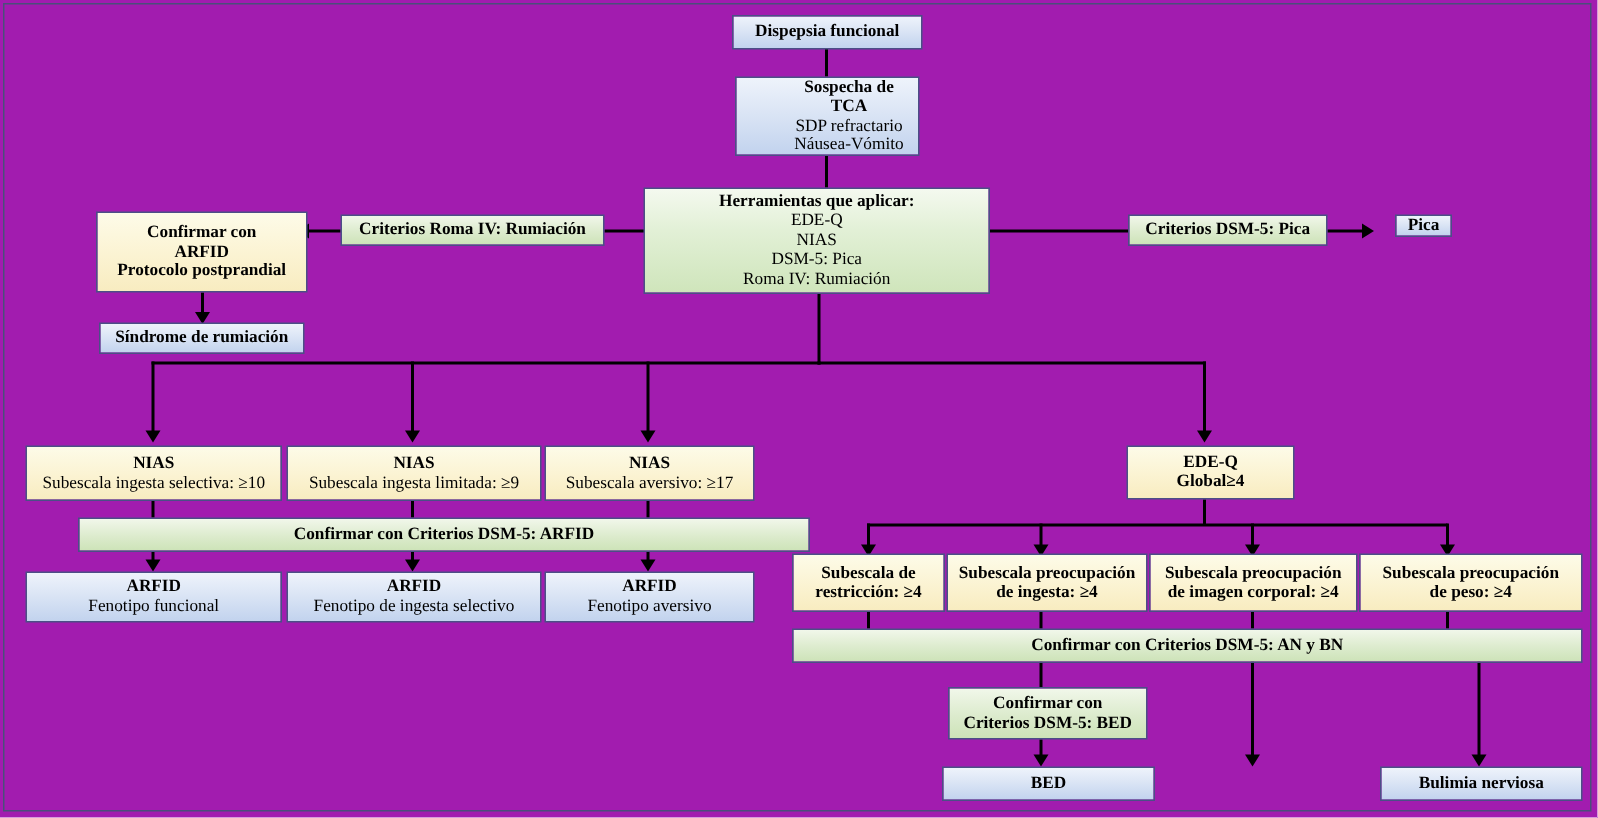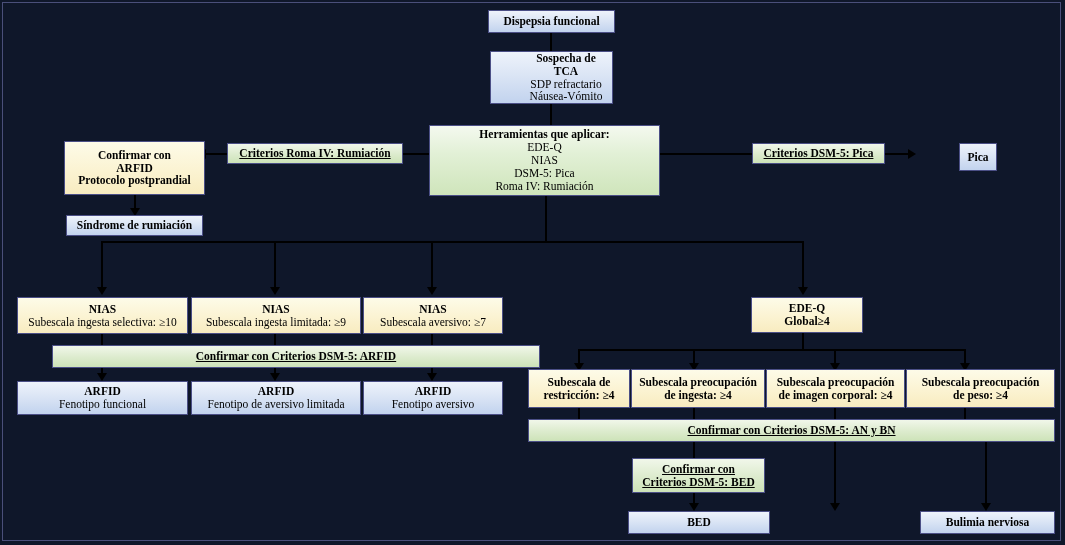--- a/index.html
+++ b/index.html
@@ -3,21 +3,21 @@
 <meta charset="utf-8">
 <style>
   html, body {
     margin: 0; padding: 0;
     background: #ffffff;
   }
   #canvas {
     position: relative;
     width: 1065px;
     height: 545px;
-    background: #0f172a;
+    background: #a21caf;
     font-family: "Liberation Serif", "DejaVu Serif", serif;
     overflow: hidden;
     box-sizing: border-box;
   }
   #frame {
     position: absolute;
     left: 2px; top: 2px;
     width: 1059px; height: 539px;
     border: 1.5px solid #4a4f7a;
     box-sizing: border-box;
@@ -44,21 +44,20 @@
   .blue {
     background: linear-gradient(to bottom, #eef3fb 0%, #dbe5f5 45%, #c2d3ee 100%);
   }
   
   .cream {
     background: linear-gradient(to bottom, #fdfbe8 0%, #fbf3d2 55%, #f8ecc0 100%);
   }
   
   .green {
     background: linear-gradient(to bottom, #f1f7ea 0%, #dcebcd 55%, #cde3b8 100%);
-    text-decoration: underline;
   }
   .greenbig {
     background: linear-gradient(to bottom, #f4f9ef 0%, #e2f0d6 40%, #cfe5bb 100%);
   }
   
   .vline, .hline {
     position: absolute;
     background: #000000;
   }
   .vline { width: 2px; }
@@ -191,51 +190,51 @@
   </div>
 
   <div class="node blue" style="left:66px; top:215px; width:137px; height:21px;">
     <span class="l1 bold">Síndrome de rumiación</span>
   </div>
 
   <div class="node green" style="left:752px; top:143px; width:133px; height:21px;">
     <span class="l1 bold">Criterios DSM-5: Pica</span>
   </div>
 
-  <div class="node blue" style="left:959px; top:143px; width:38px; height:28px;align-items:center;">
+  <div class="node blue" style="left:930px; top:143px; width:38px; height:15px;align-items:center;">
     <span class="l1 bold">Pica</span>
   </div>
 
   <div class="node cream" style="left:17px; top:297px; width:171px; height:37px;">
     <span class="l1 bold">NIAS</span>
     <span class="l1">Subescala ingesta selectiva: ≥10</span>
   </div>
 
   <div class="node cream" style="left:191px; top:297px; width:170px; height:37px;">
     <span class="l1 bold">NIAS</span>
     <span class="l1">Subescala ingesta limitada: ≥9</span>
   </div>
 
   <div class="node cream" style="left:363px; top:297px; width:140px; height:37px;">
     <span class="l1 bold">NIAS</span>
-    <span class="l1">Subescala aversivo: ≥7</span>
+    <span class="l1">Subescala aversivo: ≥17</span>
   </div>
 
   <div class="node green" style="left:16px; top:345px; width:488px; height:23px;margin-left:36px;">
     <span class="l1 bold">Confirmar con Criterios DSM-5: ARFID</span>
   </div>
 
   <div class="node blue" style="left:17px; top:381px; width:171px; height:34px;">
     <span class="l1 bold">ARFID</span>
     <span class="l1">Fenotipo funcional</span>
   </div>
 
   <div class="node blue" style="left:191px; top:381px; width:170px; height:34px;">
     <span class="l1 bold">ARFID</span>
-    <span class="l1">Fenotipo de aversivo limitada</span>
+    <span class="l1">Fenotipo de ingesta selectivo</span>
   </div>
 
   <div class="node blue" style="left:363px; top:381px; width:140px; height:34px;">
     <span class="l1 bold">ARFID</span>
     <span class="l1">Fenotipo aversivo</span>
   </div>
 
   <div class="node cream" style="left:751px; top:297px; width:112px; height:36px;">
     <span class="l1 bold">EDE-Q</span>
     <span class="l1 bold">Global≥4</span>

